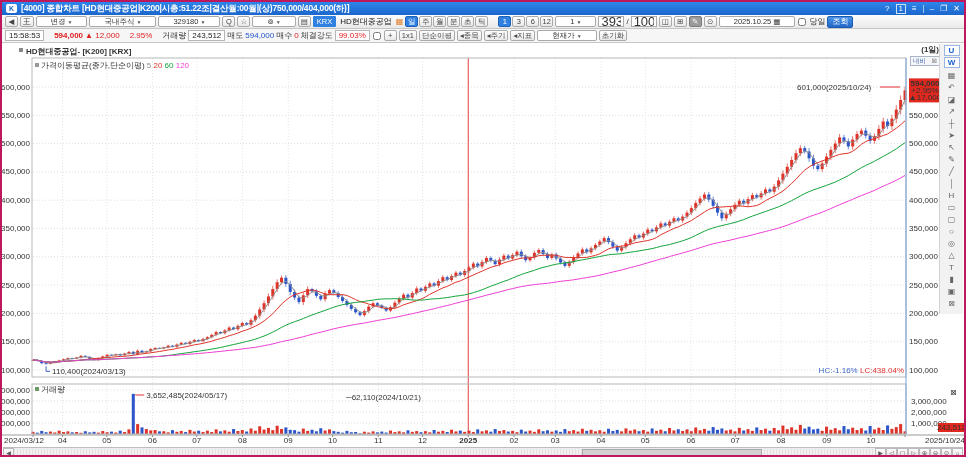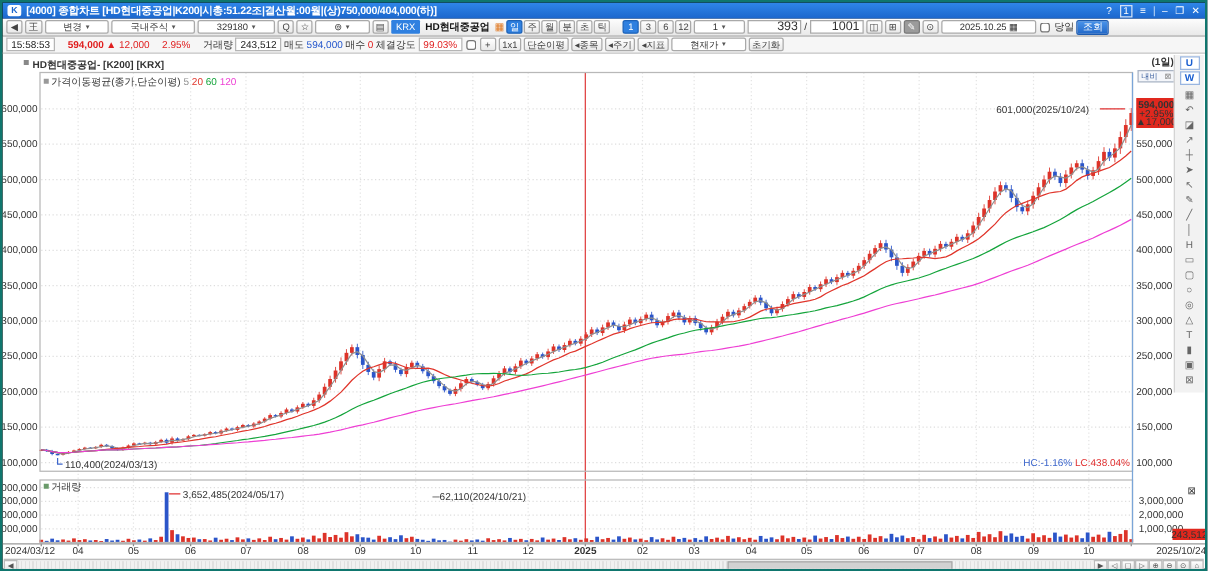--- a/index.html
+++ b/index.html
@@ -1,38 +1,38 @@
 <!DOCTYPE html>
 <html><head>
 <meta charset="utf-8">
 <style>
 *{box-sizing:border-box;margin:0;padding:0}
 body{font-family:"Liberation Sans","DejaVu Sans",sans-serif;background:#cfd8e4}
-.window{position:relative;width:966px;height:457px;border:2px solid #0f766e;background:#000000;overflow:hidden}
+.window{position:relative;width:966px;height:457px;border:2px solid #be185d;background:#86efac;overflow:hidden}
 
 .titlebar{height:13px;background:linear-gradient(#2f86ea,#1b66cc);color:#fff;display:flex;align-items:center;gap:4px;padding:0 4px;font-size:8.5px}
 .appicon{width:11px;height:9px;background:#fff;color:#1b66cc;font-weight:bold;font-size:7px;display:flex;align-items:center;justify-content:center;border-radius:2px}
 .titlebar .ttl{font-weight:bold;white-space:nowrap;letter-spacing:-0.2px}
 .wctrls{margin-left:auto;display:flex;align-items:center;gap:6px;font-size:8px}
 .wctrls span{cursor:default}
 .wctrls .boxed{border:1px solid #cfe0f5;padding:0 2px;line-height:8px}
 .wctrls .vsep{width:1px;height:8px;background:#9fc3ef}
 
 .tb{height:14px;background:linear-gradient(#fdfdfd,#e9e9e9);border-bottom:1px solid #c6c6c6;display:flex;align-items:center;gap:2px;padding:0 3px;font-size:8px;color:#222;white-space:nowrap}
 .ibtn{height:11px;min-width:13px;border:1px solid #a9a9a9;background:linear-gradient(#fff,#e9e9e9);border-radius:2px;font-size:7.5px;padding:0 2px;display:inline-flex;align-items:center;justify-content:center;color:#444}
 .ibtn.darkon{background:#9b9b9b;color:#fff;border-color:#7a7a7a}
 .dd{height:11px;border:1px solid #a9a9a9;background:#fff;border-radius:2px;font-size:7.5px;padding:0 14px;display:inline-flex;align-items:center;gap:2px;color:#333}
 .dd .car{font-size:5px;color:#555}
 .krx{background:#2f80e0;color:#fff;padding:0 4px;height:11px;display:inline-flex;align-items:center;border-radius:1px;font-size:7.5px;font-weight:normal}
-.stockname{font-size:8px;font-weight:bold;color:#111;padding:15px 2px}
+.stockname{font-size:8px;font-weight:normal;color:#111;padding:15px 2px}
 .sicon{color:#e07820;font-size:8px}
 .pbtn{width:13px}
 .pbtn.on,.cbtn.on{background:#2f80e0;color:#fff;border-color:#1d62b8}
 .cbtn{width:13px}
-.num{width:43px;height:11px;border:1px solid #a9a9a9;font-size:10px;text-align:right;padding:0 2px;background:#fff;color:#333}
+.num{width:26px;height:11px;border:1px solid #a9a9a9;font-size:13px;text-align:center;padding:0 2px;background:#fff;color:#333}
 .bluebtn{background:linear-gradient(#4a94ea,#2268c8);color:#fff;border:1px solid #1b5ab0;border-radius:2px;height:12px;font-size:8px;padding:0 4px;display:inline-flex;align-items:center}
 .chk{width:8px;height:8px;margin:0 1px;vertical-align:middle}
 .sunk{background:#fff;border:1px solid #b5b5b5;height:11px;padding:0 3px;display:inline-flex;align-items:center;gap:2px}
 .red{color:#e01f1f}.blu{color:#2255cc}
 .lbl{color:#333}
 .gap{width:6px}
 
 .chartwrap{position:absolute;top:41px;left:0;right:0;bottom:0;background:#fff}
 .chartwrap svg{position:absolute;left:0;top:0}
 svg text{font-family:"Liberation Sans","DejaVu Sans",sans-serif;font-size:8px;fill:#333}

